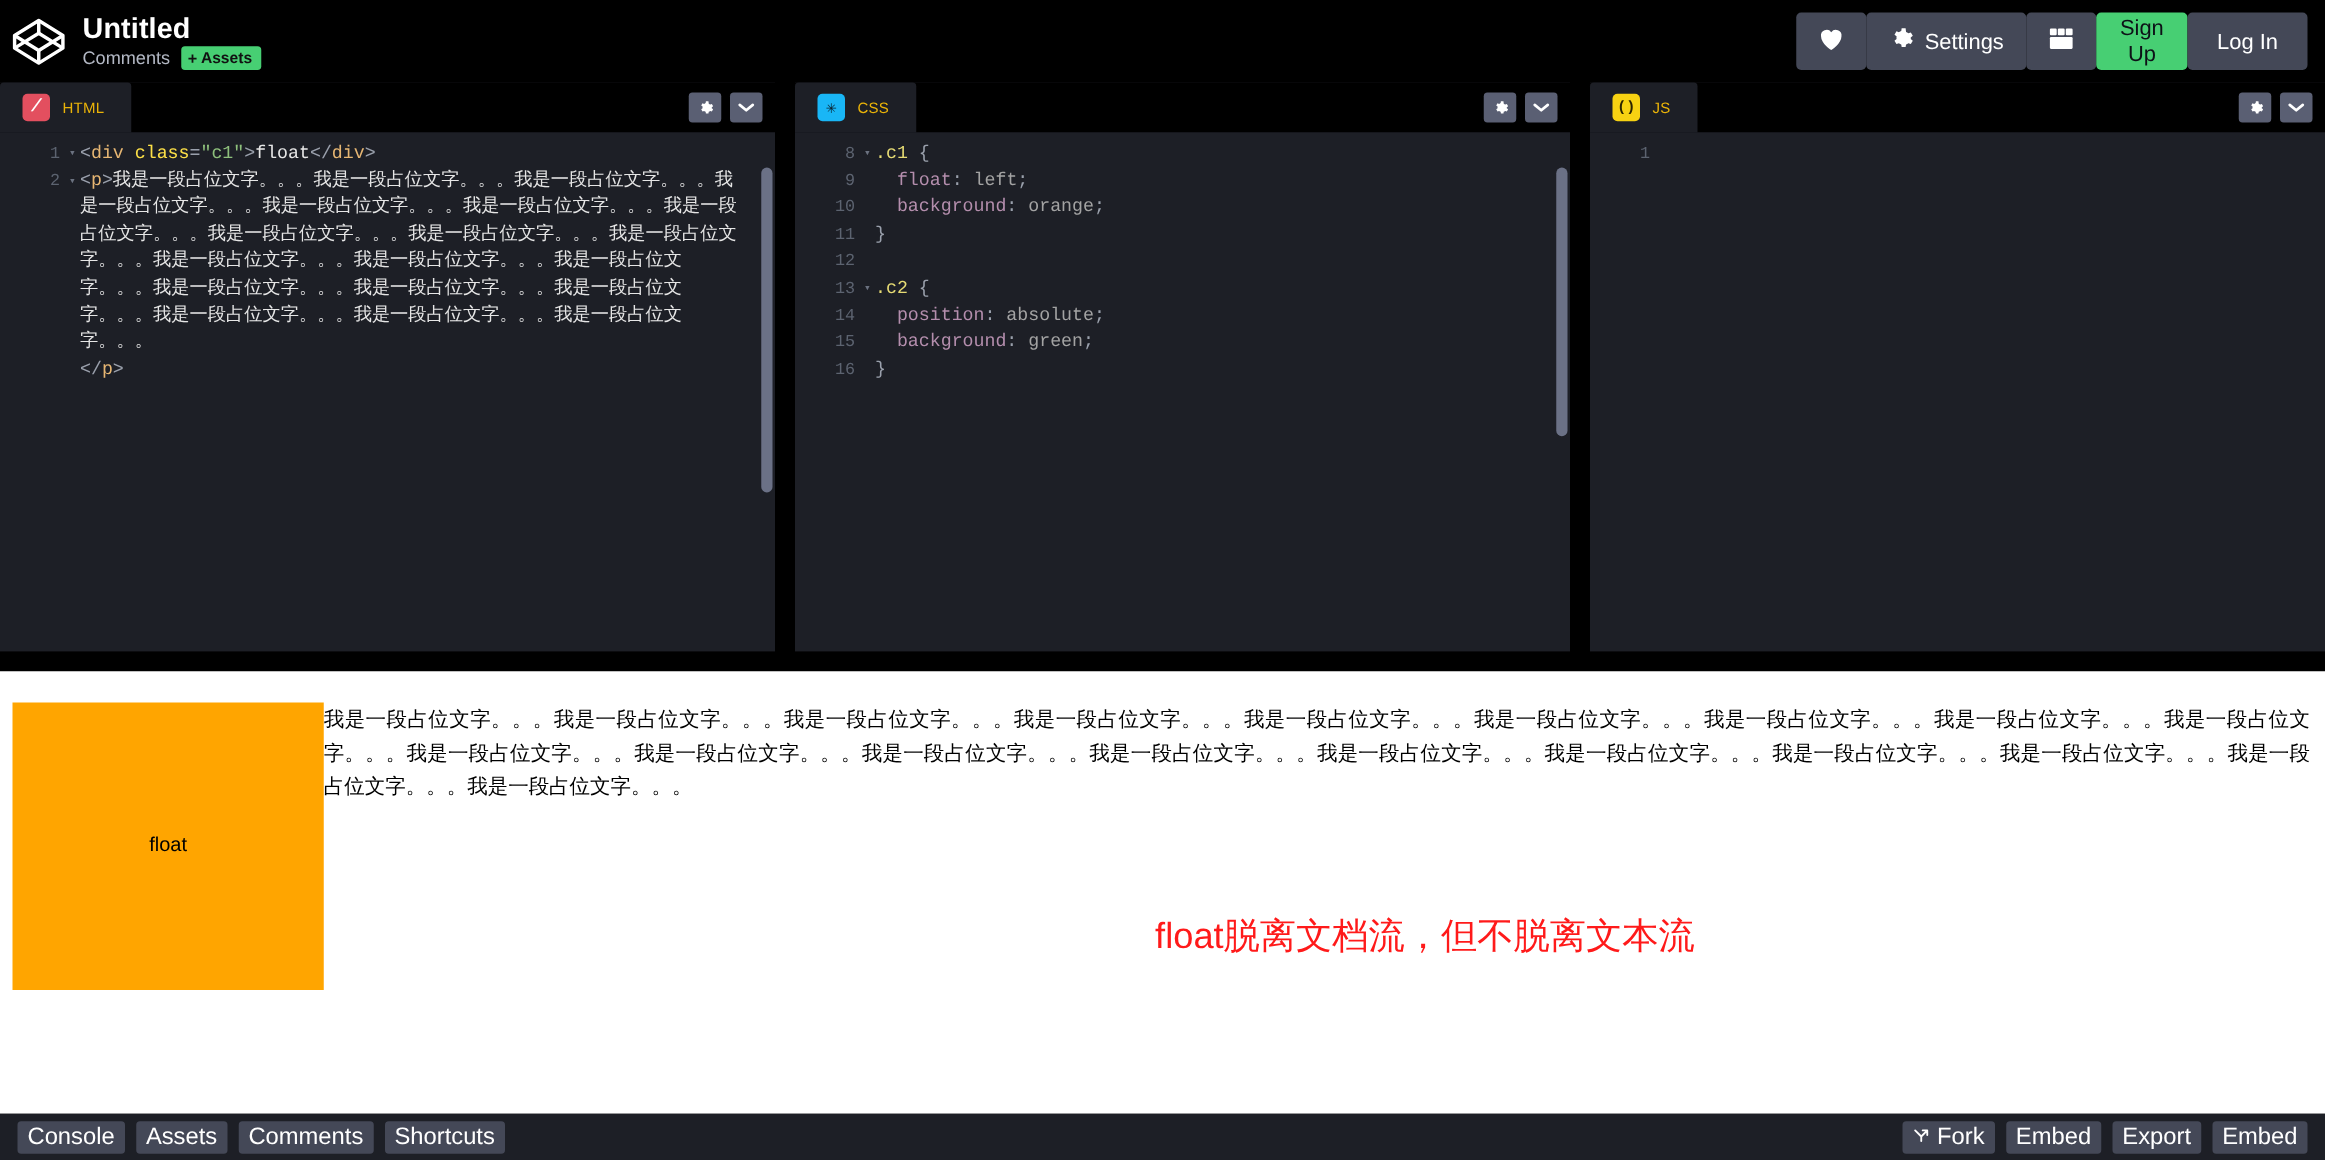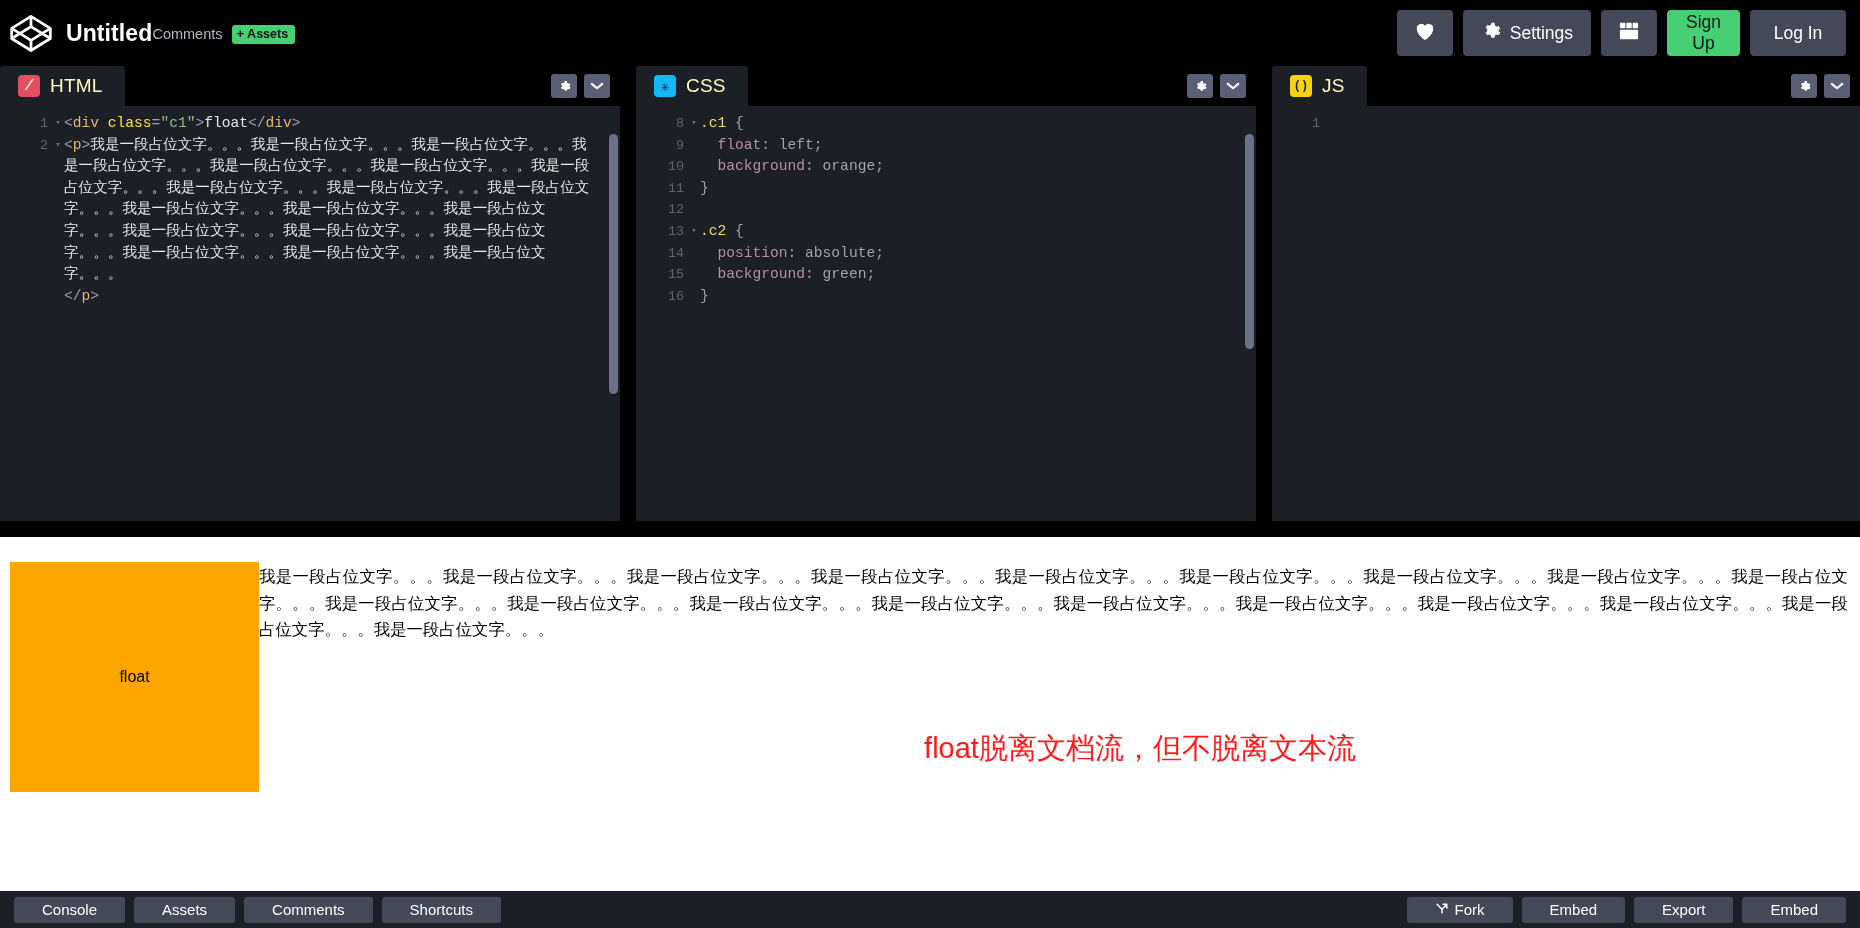--- a/index.html
+++ b/index.html
@@ -11,36 +11,36 @@
   }
   .app { position: relative; width: 1860px; height: 928px; background: #000; }
 
   
   .header {
     position: absolute; left: 0; top: 0; width: 1860px; height: 66px;
     background: #000; display: flex; align-items: center;
   }
   .brand { display: flex; align-items: center; padding-left: 8px; }
   .logo-mark { width: 46px; height: 46px; margin-right: 12px; flex: none; }
-  .brand-txt { display: flex; flex-direction: row; justify-content: center; }
+  .brand-txt { display: flex; flex-direction: column; justify-content: center; }
   .pen-title {
     color: #fff; font-size: 23px; font-weight: bold; line-height: 25px;
     letter-spacing: .1px;
   }
   .pen-sub { display: flex; align-items: center; gap: 9px; margin-top: 2px; }
   .pen-author { color: #b3b8c4; font-size: 14.5px; line-height: 16px; }
   .follow-btn {
     background: #47cf73; color: #111; font-size: 12.5px; font-weight: bold;
     border-radius: 3px; padding: 2px 7px 3px 5px; display: flex;
     align-items: center; gap: 3px; line-height: 14px;
   }
   .follow-plus { font-size: 13px; font-weight: bold; line-height: 13px; }
 
   .hdr-right {
-    margin-left: auto; display: flex; align-items: center; gap: 10px;
+    margin-left: auto; display: flex; align-items: center; 
     padding-right: 14px;
   }
   .hbtn {
     background: #444857; color: #fff; border: 0; border-radius: 4px;
     height: 46px; display: flex; align-items: center; justify-content: center;
     gap: 9px; font-size: 17.5px; padding: 0 18px; cursor: pointer;
     font-family: inherit;
   }
   .hbtn.icon-only { width: 56px; padding: 0; }
   .hbtn.signup { background: #47cf73; color: #0d1117; width: 73px; }
@@ -67,21 +67,21 @@
     border-top-right-radius: 3px;
   }
   .lang-ico {
     width: 22px; height: 22px; border-radius: 4px; display: flex;
     align-items: center; justify-content: center; font-size: 14px;
     font-weight: bold; flex: none; font-family: "Liberation Mono", monospace;
   }
   .lang-ico.html { background: #e34f5f; color: #fff; font-style: italic; }
   .lang-ico.css  { background: #19b6f6; color: #0a2330; }
   .lang-ico.js   { background: #f7d212; color: #2b2400; font-size: 12px; }
-  .pane-name { color: #fef9c3; font-size: 19px; letter-spacing: .2px; }
+  .pane-name { color: #eab308; font-size: 12px; letter-spacing: .2px; }
 
   .pane-tools {
     position: absolute; right: 10px; top: 8px; display: flex; gap: 7px;
   }
   .tool-btn {
     width: 26px; height: 24px; background: #5a5f73; border: 0; border-radius: 3px;
     display: flex; align-items: center; justify-content: center; cursor: pointer;
   }
 
   .code-area {
@@ -138,21 +138,21 @@
     margin: 86px 0 0 420px; font-family: "Liberation Sans", sans-serif;
   }
 
   
   .footer {
     position: absolute; left: 0; bottom: 0; width: 1860px; height: 37px;
     background: #1d1f26; display: flex; align-items: center; padding: 0 14px;
   }
   .fbtn {
     background: #444857; color: #fff; border: 0; border-radius: 3px;
-    height: 26px; padding: 0 28px; font-size: 15px; cursor: pointer;
+    height: 26px; padding: 0 8px; font-size: 19px; cursor: pointer;
     display: flex; align-items: center; gap: 6px; font-family: inherit;
     margin-right: 9px;
   }
   .footer-right { margin-left: auto; display: flex; }
   .footer-right .fbtn { margin-right: 0; margin-left: 9px; }
   .fork-ico { display: block; }
 </style>
 </head>
 <body>
 

